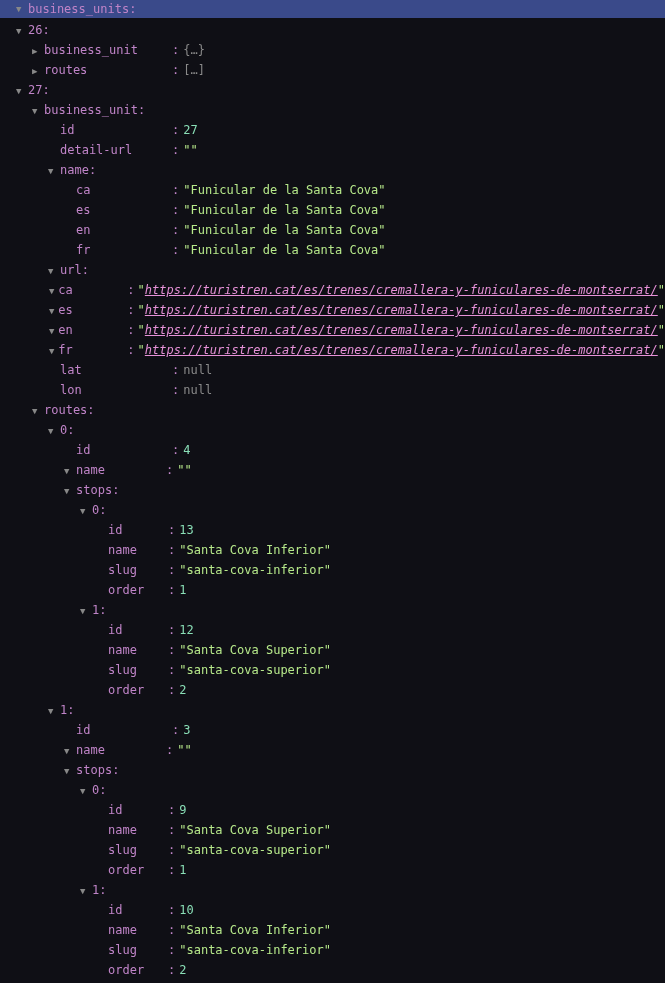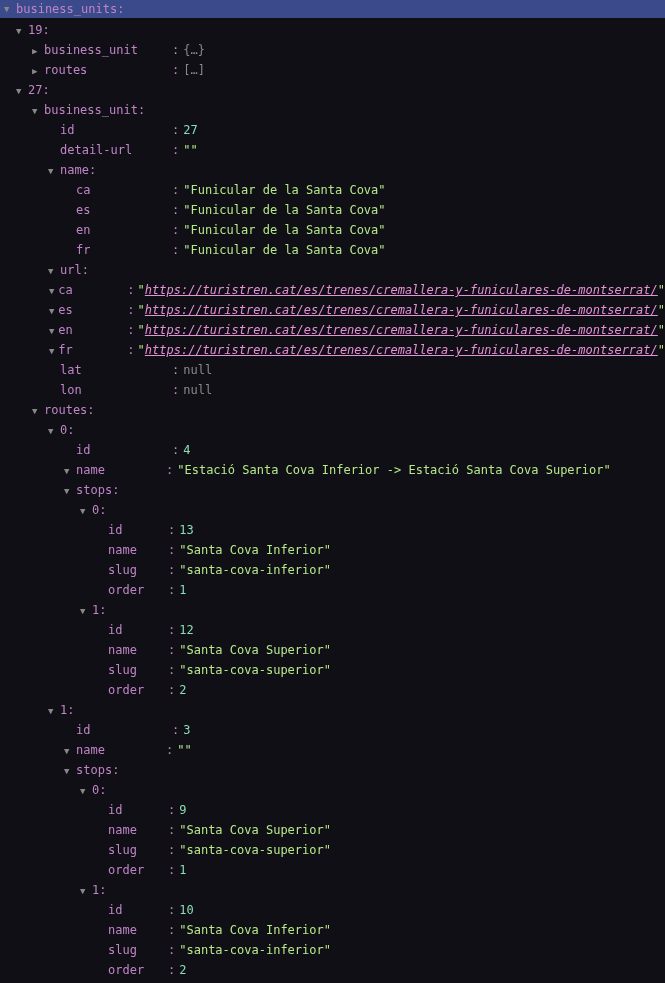--- a/index.html
+++ b/index.html
@@ -7,21 +7,21 @@
     padding: 0;
     background: #0f0f15;
     font-family: Menlo, Consolas, "DejaVu Sans Mono", monospace;
     font-size: 12px;
     line-height: 20px;
     color: #d4d4d4;
     width: 665px;
   }
   .header-bar {
     background: #3a4a8a;
-    padding: 0 4px;
+    padding: 0 16px;
     height: 18px;
     line-height: 18px;
     display: flex;
     align-items: center;
   }
   .tree {
     padding: 2px 0 10px 0;
   }
   .row {
     display: flex;
@@ -75,21 +75,21 @@
   <span class="arrow down"></span>
   <span class="key">business_units</span>
     <span class="punct">:</span>
 </div>
 
 <div class="tree">
 
   <div class="row">
     <span class="pad" style="width:16px"></span>
     <span class="arrow down"></span>
-    <span class="key">19</span>
+    <span class="key">26</span>
       <span class="punct">:</span>
   </div>
   <div class="row">
     <span class="pad" style="width:32px"></span>
     <span class="arrow right"></span>
     <span class="key keycell" style="width:128px">business_unit</span>
       <span class="punct">:</span>
     <span class="pad" style="width:4px"></span>
     <span class="val preview">{…}</span>
   </div>
@@ -266,21 +266,20 @@
     <span class="pad" style="width:4px"></span>
     <span class="val number">4</span>
   </div>
   <div class="row">
     <span class="pad" style="width:64px"></span>
       <span class="arrow down"></span>
     <span class="key keycell" style="width:90px">name</span>
       <span class="punct">:</span>
     <span class="pad" style="width:4px"></span>
     <span class="quote">"</span>
-      <span class="val string">Estació Santa Cova Inferior -&gt; Estació Santa Cova Superior</span>
       <span class="quote">"</span>
   </div>
   <div class="row">
     <span class="pad" style="width:64px"></span>
       <span class="arrow down"></span>
     <span class="key">stops</span>
       <span class="punct">:</span>
   </div>
 
   <div class="row">

